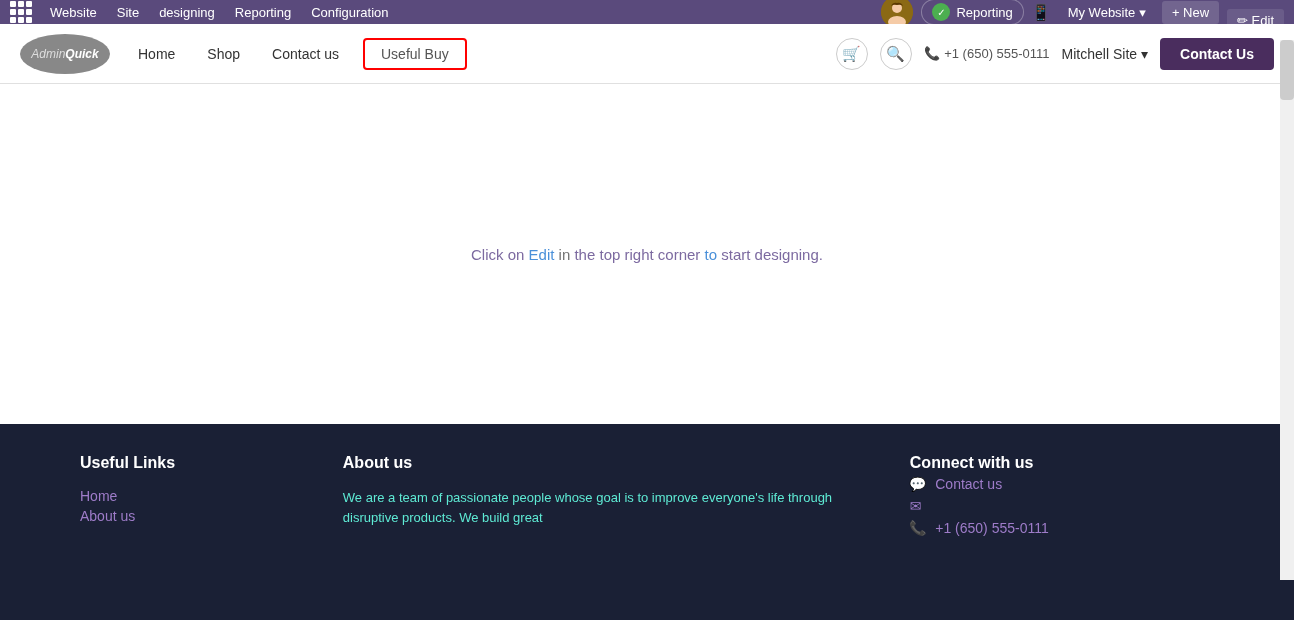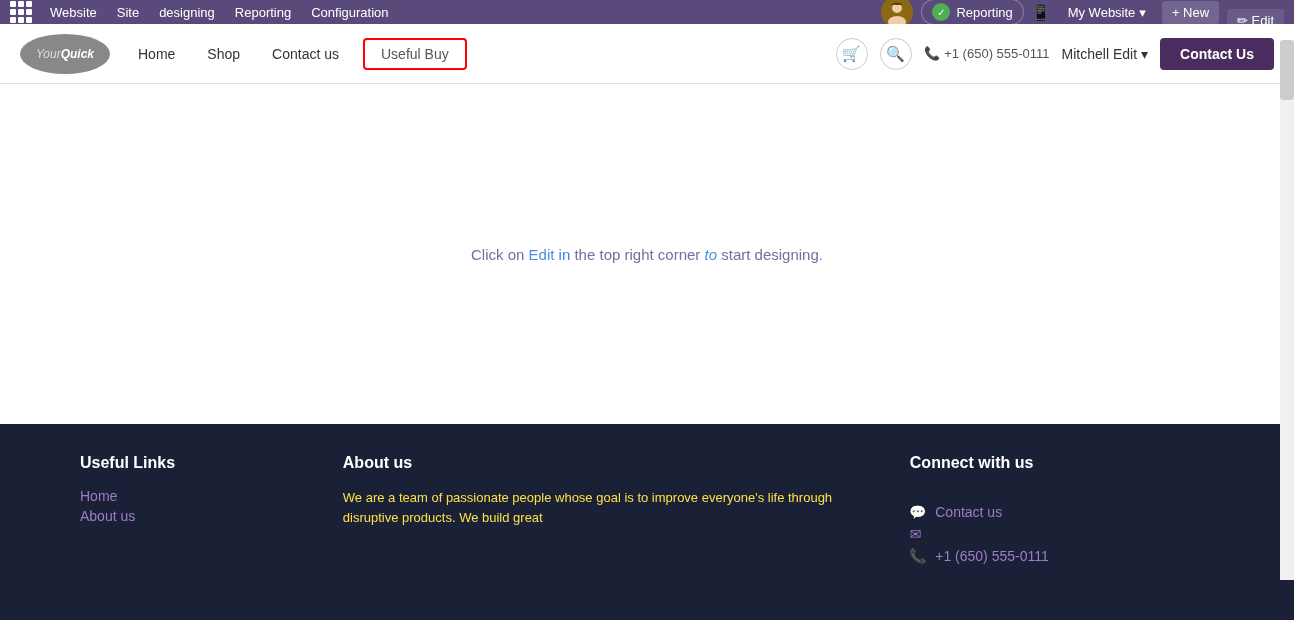--- a/index.html
+++ b/index.html
@@ -215,22 +215,22 @@
       font-size: 42px;
       color: #333;
       font-weight: normal;
     }
     .hero-title strong { font-weight: bold; }
     .hero-subtitle {
       font-size: 15px;
       color: #7c6aa0;
     }
     .hero-subtitle .edit-word { color: #4a90d9; }
-    .hero-subtitle .in-word { color: #3b82f6; }
-    .hero-subtitle .to-word { color: #4a90d9; font-style: italic; }
+    .hero-subtitle .in-word { color: #737373; }
+    .hero-subtitle .to-word { color: #4a90d9; }
 
     
     .footer {
       background: #1a2035;
       color: #ccc;
       height: 200px;
       display: flex;
       padding: 30px 80px;
       gap: 60px;
     }
@@ -244,31 +244,31 @@
     }
     .footer-link {
       color: #9e7cc9;
       display: block;
       font-size: 14px;
       text-decoration: none;
       margin-bottom: 4px;
       cursor: pointer;
     }
     .footer-text {
-      color: #fde047;
+      color: #5eead4;
       font-size: 13px;
       line-height: 1.5;
     }
     .footer-connect {
       flex: 1.5;
     }
     .footer-connect h4 {
       color: white;
       font-size: 16px;
-      margin-bottom: 32px;
+      margin-bottom: 4px;
     }
     .connect-item {
       display: flex;
       align-items: center;
       gap: 8px;
       margin-bottom: 6px;
       font-size: 14px;
       color: #9e7cc9;
     }
     .connect-icon {
@@ -339,41 +339,41 @@
     </div>
     <div class="edit-btn">
       <span>✏ Edit</span>
     </div>
   </div>
 </div>
 
 <div class="website-nav">
   <div class="logo-area">
     <div class="logo-oval">
-      <span class="your">Your</span>
+      <span class="your">Admin</span>
         <span class="logo">Quick</span>
     </div>
   </div>
   <div class="nav-links">
     <a class="nav-link">Home</a>
     <a class="nav-link">Shop</a>
     <a class="nav-link">Contact us</a>
     <div class="quick-buy-btn">
       <span>Useful Buy</span>
     </div>
   </div>
   <div class="nav-right">
     <div class="cart-icon">🛒</div>
     <div class="search-icon-btn">🔍</div>
     <div class="phone-text">
       <span>📞</span>
       <span>+1 (650) 555-0111</span>
     </div>
     <div class="user-dropdown">
-      <span>Mitchell Edit</span>
+      <span>Mitchell Site</span>
       <span>▾</span>
     </div>
     <button class="contact-us-btn">Contact Us</button>
   </div>
 </div>
 
 <div class="main-content">
   <p class="hero-subtitle">
     Click on <span class="edit-word">Edit</span> <span class="in-word">in</span> the top right corner <span class="to-word">to</span> start designing.
   </p>

